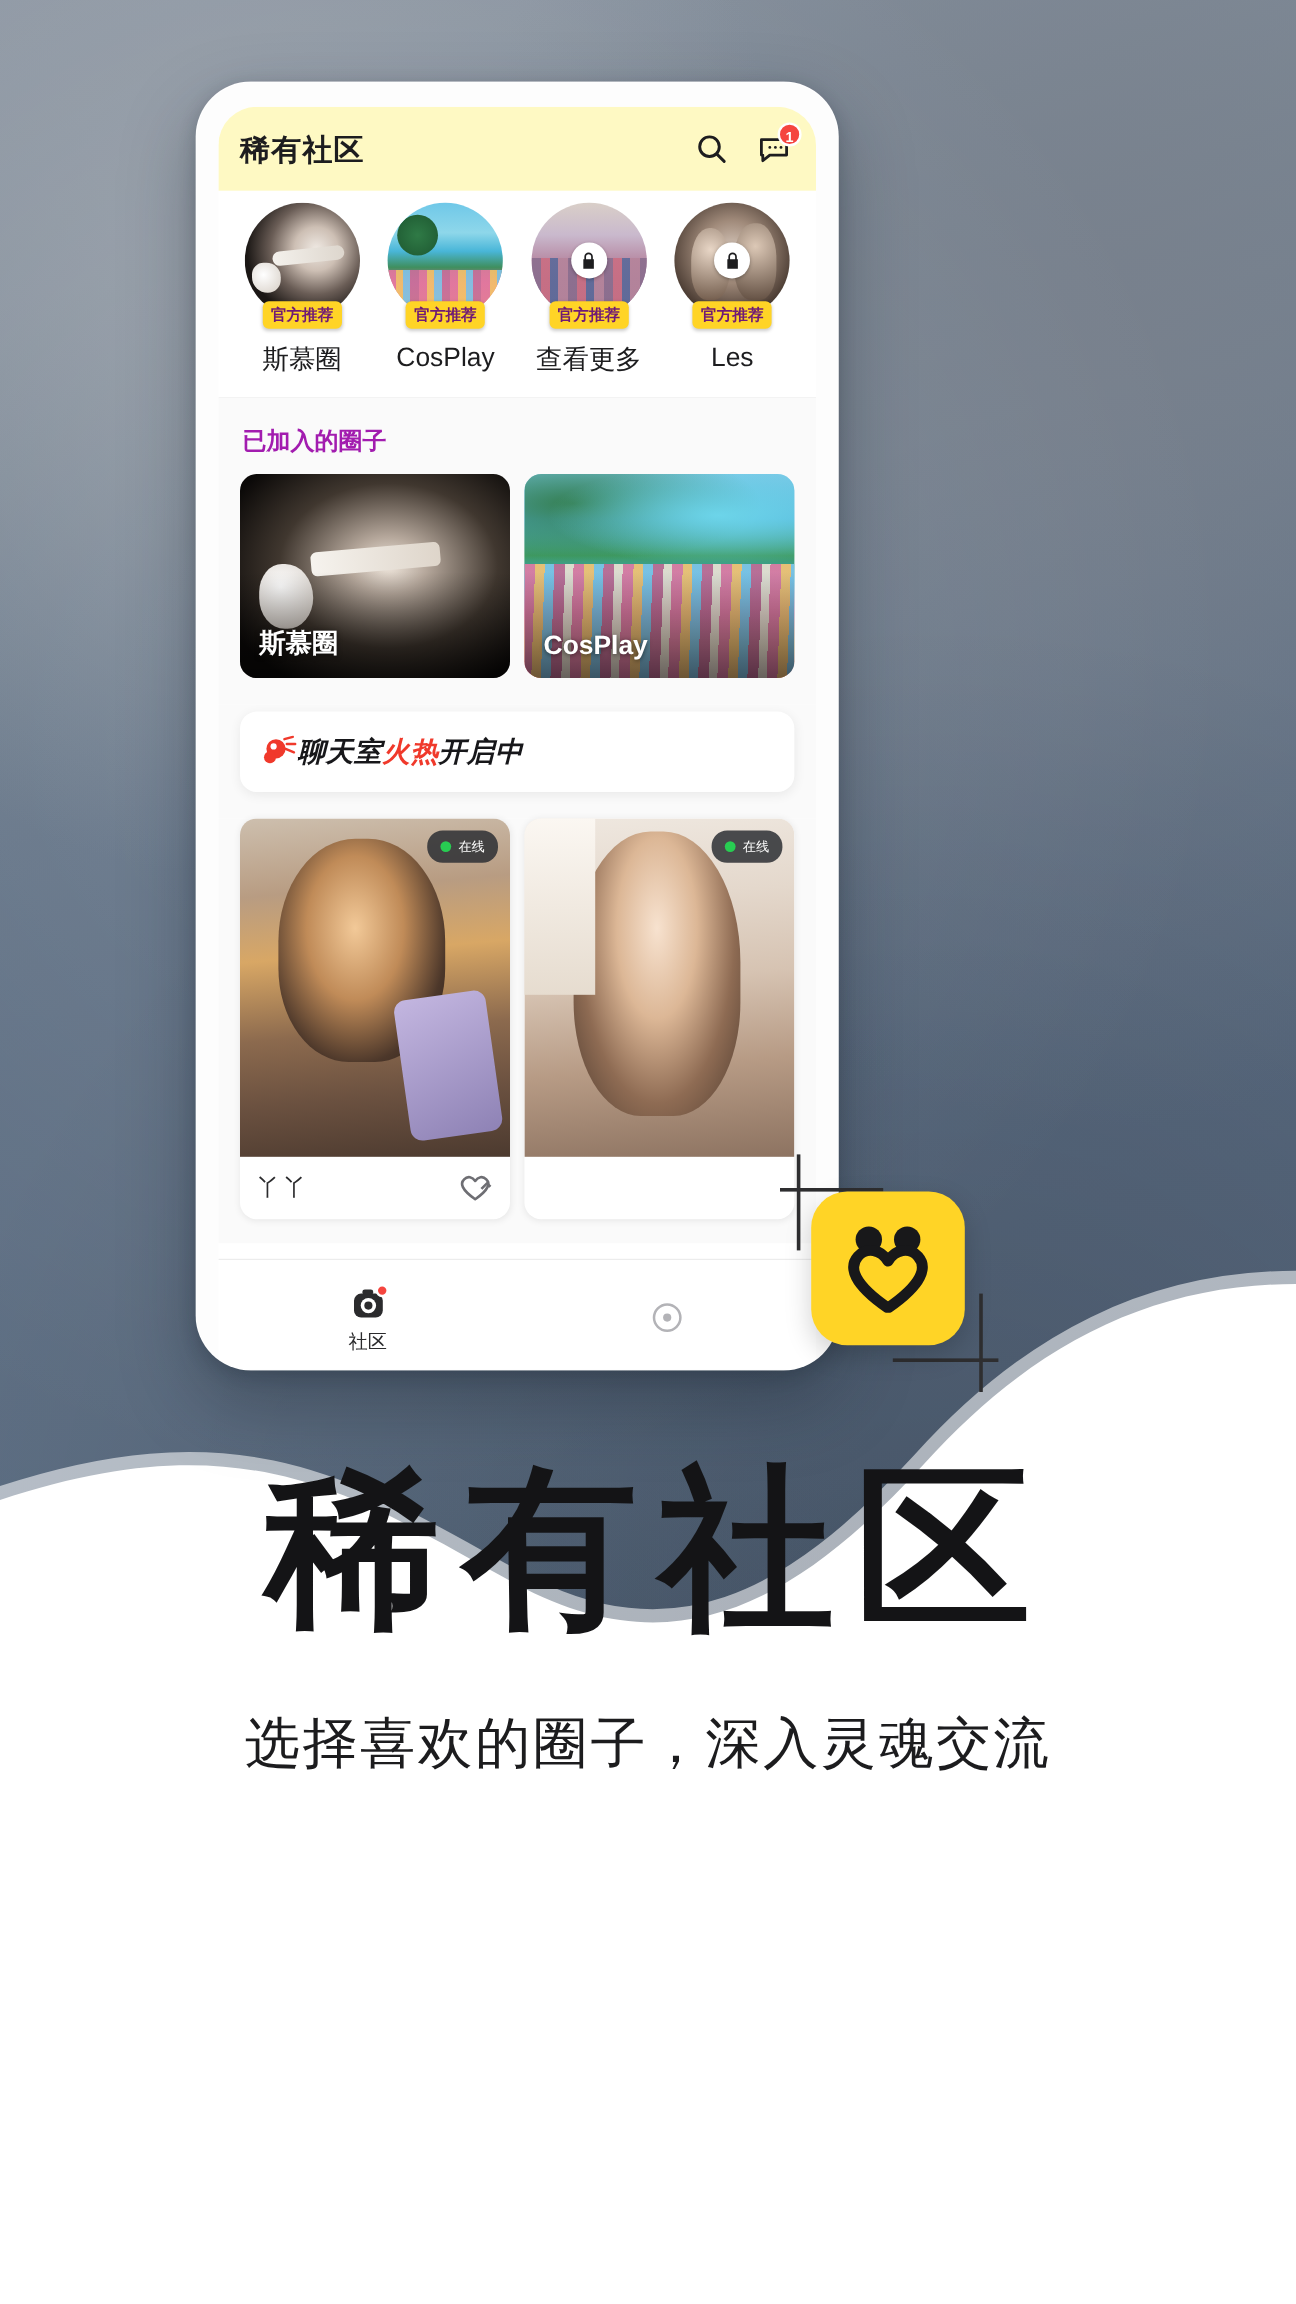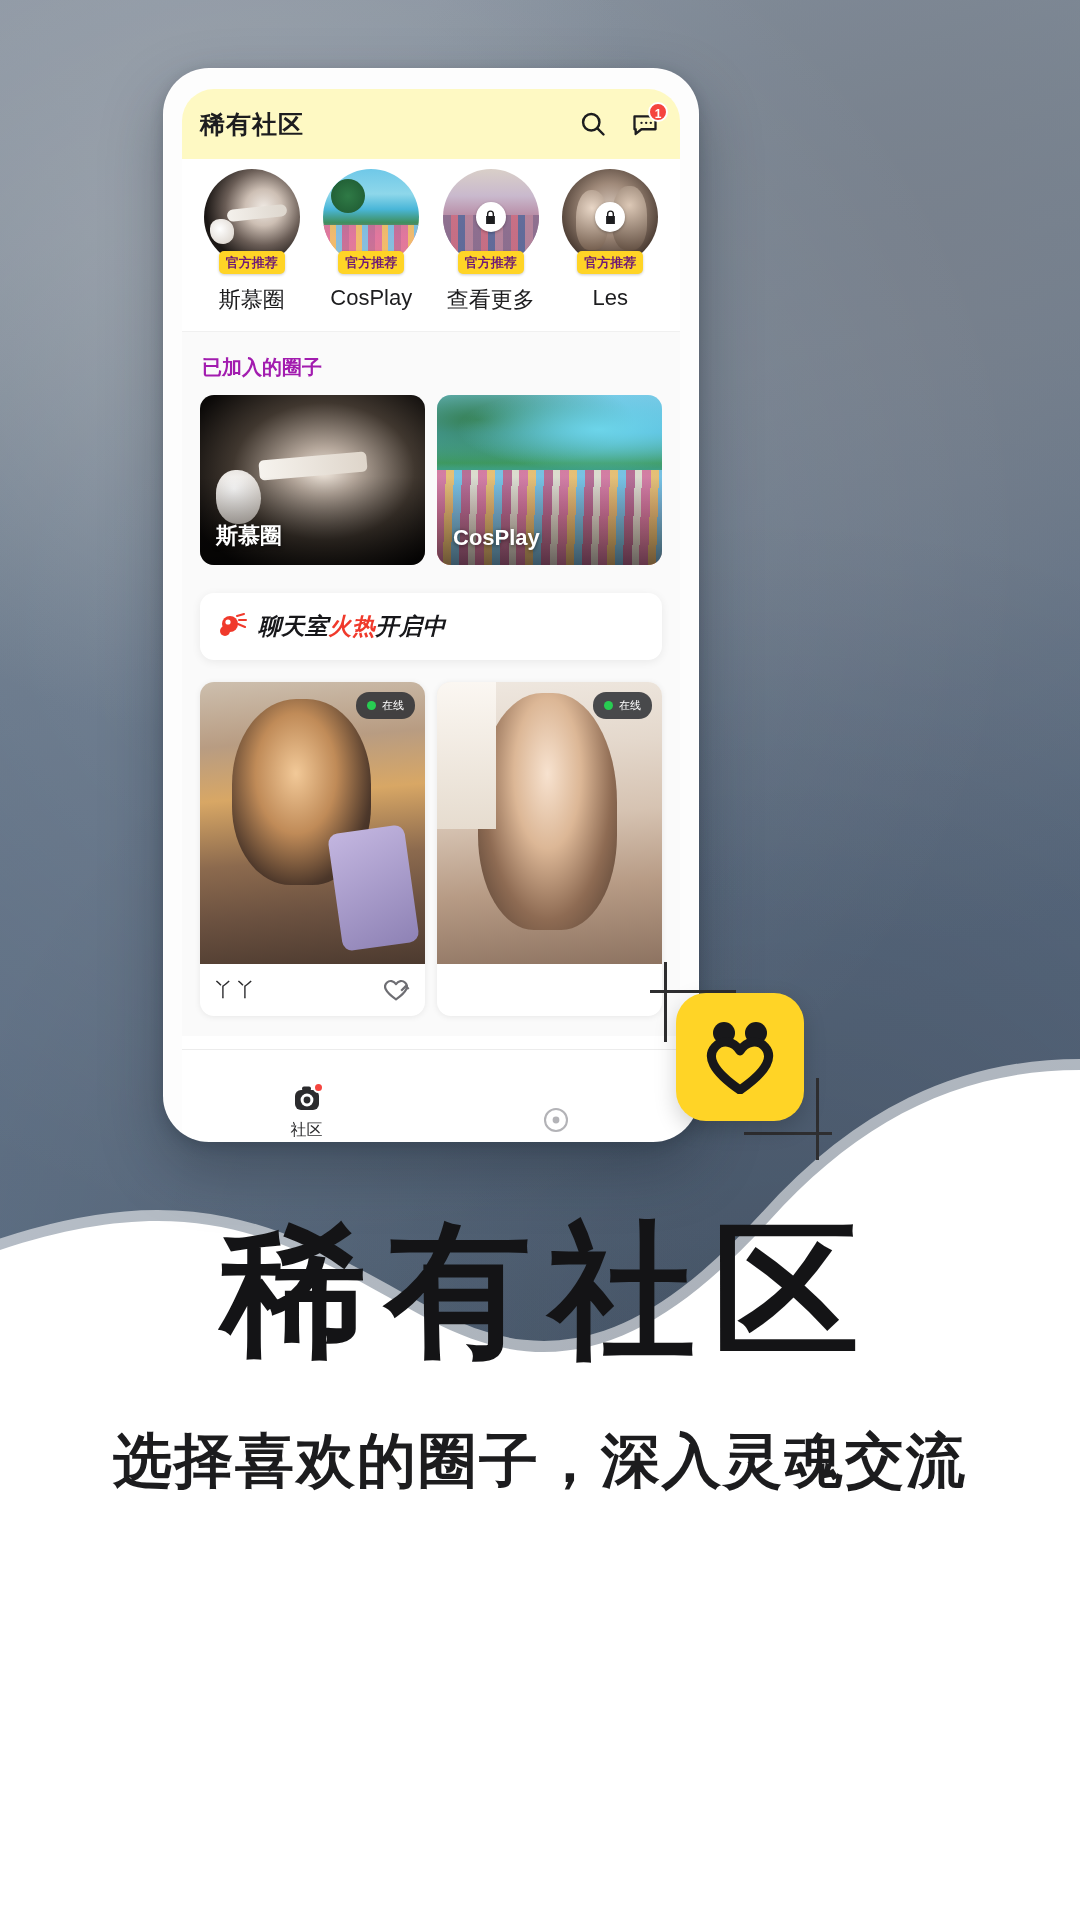--- a/index.html
+++ b/index.html
@@ -154,21 +154,21 @@
     color:#fff; font-size:22px; font-weight:600;
     text-shadow:0 1px 4px rgba(0,0,0,.6);
   }
 
   
   .chat-wrap { padding:6px 18px 22px 18px; }
   .chat-card {
     background:#fff; border-radius:14px; padding:18px 18px 18px 18px;
     box-shadow:0 2px 10px rgba(0,0,0,.07);
   }
-  .chat-head { display:flex; align-items:center; gap:10px; }
+  .chat-head { display:flex; align-items:center; }
   .fire-ico { width:30px; height:28px; flex:none; }
   .chat-title { font-size:23px; font-weight:700; color:#17171a; font-style:italic; letter-spacing:.5px; }
   .chat-title em { color:#f0392b; font-style:italic; }
   .chat-body { display:flex; align-items:center; justify-content:space-between; margin-top:16px; }
   .faces { display:flex; }
   .face {
     width:54px; height:54px; border-radius:50%;
     border:2px solid #fff; margin-left:-14px; overflow:hidden;
     background:#bbb; position:relative;
   }
@@ -214,21 +214,21 @@
   }
   .dot-online { width:9px; height:9px; border-radius:50%; background:#28cc52; flex:none; }
   .uinfo { display:flex; align-items:center; justify-content:space-between; padding:12px 14px; height:52px; }
   .uname { font-size:19px; color:#2b2b2d; letter-spacing:3px; }
   .heart-btn { width:30px; height:30px; cursor:pointer; }
 
   
   .tabbar {
     position:absolute; left:0; right:0; bottom:0; height:92px;
     background:#fff; border-top:1px solid #ececec;
-    display:flex; align-items:flex-end; padding-top:8px;
+    display:flex; align-items:center; padding-top:8px;
   }
   .tab { flex:1; display:flex; flex-direction:column; align-items:center; gap:4px; cursor:pointer; }
   .tab-ico { position:relative; width:34px; height:34px; display:flex; align-items:center; justify-content:center; }
   .tab-dot {
     position:absolute; right:0px; top:0px; width:11px; height:11px;
     background:#f5453f; border-radius:50%; border:2px solid #fff;
   }
   .tab-label { font-size:16px; color:#2b2b2d; }
   .tab.inactive .tab-label { color:#9a9a9e; }
 
@@ -249,21 +249,21 @@
   .headline {
     position:absolute; left:0; right:0; top:1218px;
     text-align:center; z-index:7;
     font-size:146px; line-height:1; font-weight:900;
     color:#141416; letter-spacing:18px; text-indent:18px;
     font-family:"Liberation Sans","DejaVu Sans",sans-serif;
   }
   .subline {
     position:absolute; left:0; right:0; top:1422px;
     text-align:center; z-index:7;
-    font-size:59px; font-weight:700; color:#1c1c1e; letter-spacing:2px;
+    font-size:46px; font-weight:400; color:#1c1c1e; letter-spacing:2px;
   }
 </style>
 </head>
 <body>
 
 <div class="bg"></div>
 <div class="bg-soft"></div>
 
 <div class="sheet">
   <svg viewBox="0 0 1080 1000" preserveAspectRatio="none">

